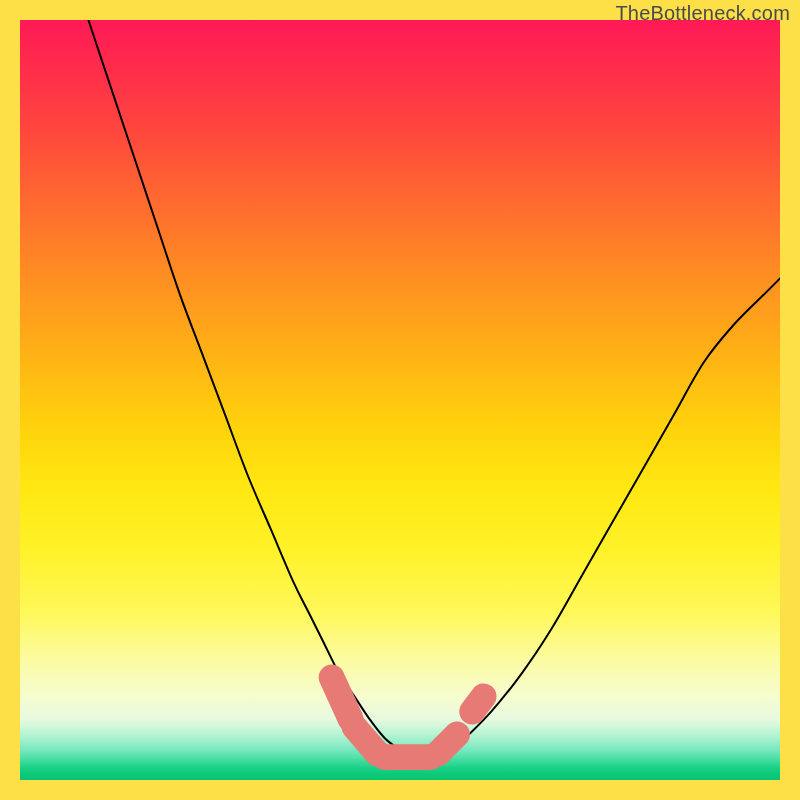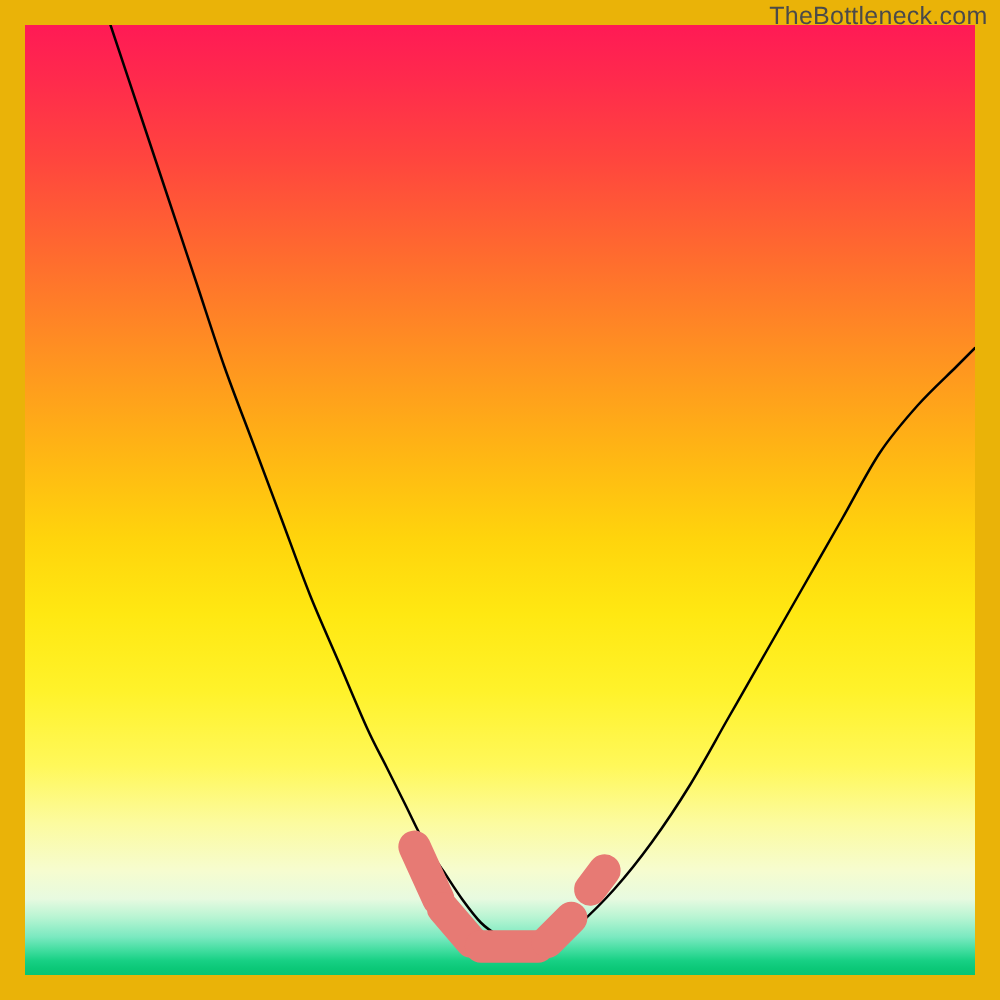--- a/index.html
+++ b/index.html
@@ -10,21 +10,21 @@
     background: #000;
     overflow: hidden;
     font-family: Arial, Helvetica, sans-serif;
   }
   .frame {
     position: absolute;
     left: 0;
     top: 0;
     width: 800px;
     height: 800px;
-    background: #eab308;
+    background: #fde047;
   }
   .plot {
     position: absolute;
     left: 20px;
     top: 20px;
     width: 760px;
     height: 760px;
     overflow: hidden;
   }
   .gradient {

